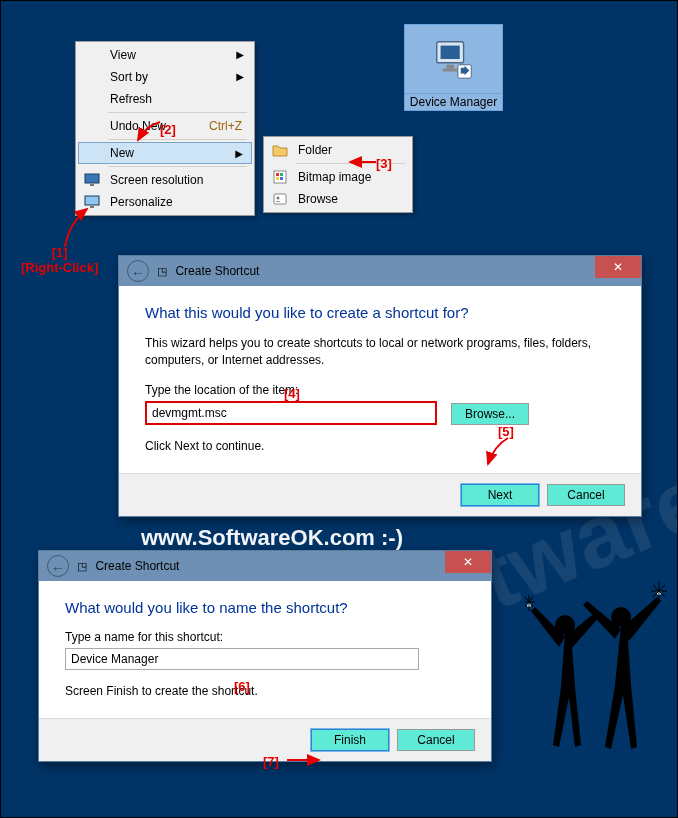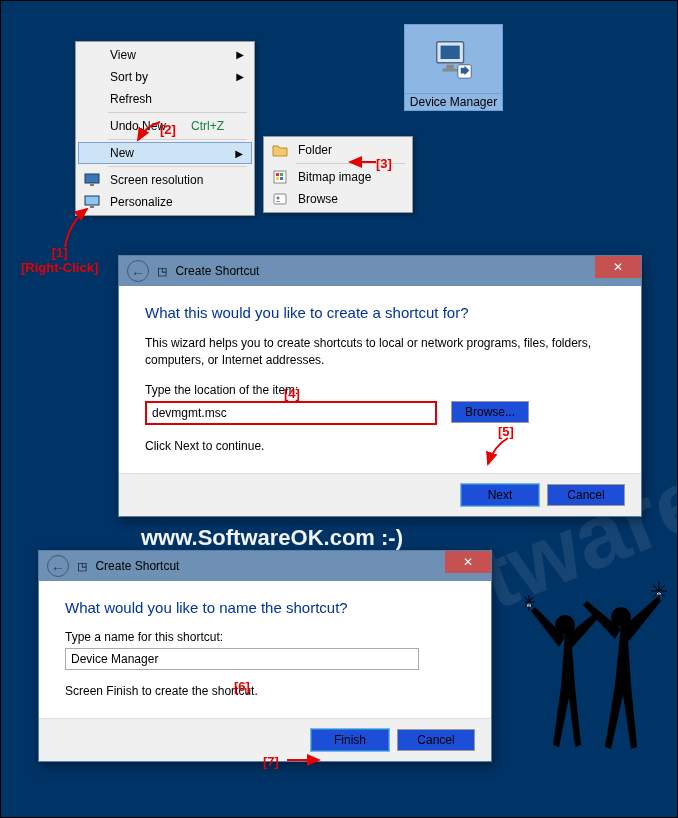--- a/index.html
+++ b/index.html
@@ -80,21 +80,21 @@
 .context-menu .item {
   padding: 4px 24px 4px 32px;
   color: #000;
   position: relative;
   cursor: default;
   white-space: nowrap;
 }
 .context-menu .item.hl { background: #cde4f7; border: 1px solid #7da2ce; padding: 3px 17px 3px 31px; }
 .context-menu .sep { height: 1px; background: #d4d0c8; margin: 2px 5px 2px 30px; }
 .context-menu .arrow { position: absolute; right: 8px; top: 5px; font-size: 10px; }
-.context-menu .shortcut { position: absolute; right: 28px; top: 4px; color: #15803d; }
+.context-menu .shortcut { position: absolute; right: 10px; top: 4px; color: #a16207; }
 .context-menu .mini-icon {
   position: absolute;
   left: 5px;
   top: 3px;
   width: 18px;
   height: 16px;
   display: flex;
   align-items: center;
   justify-content: center;
 }
@@ -141,41 +141,41 @@
   color: #fff;
   display: flex;
   align-items: center;
   justify-content: center;
   cursor: pointer;
 }
 .dialog .body { padding: 18px 26px 16px 26px; font-size: 12px; color: #000; }
 .dialog .heading { color: #003399; font-size: 15px; margin-bottom: 14px; font-weight: normal; }
 .dialog .help { margin-bottom: 14px; line-height: 1.4; }
 .dialog .label { margin-bottom: 4px; }
-.dialog .field-row { display: flex; gap: 14px; align-items: flex-start; margin-bottom: 14px; }
+.dialog .field-row { display: flex; gap: 14px; align-items: flex-end; margin-bottom: 14px; }
 .dialog input[type=text] {
   border: 1px solid #aaa;
   padding: 3px 5px;
   font-size: 12px;
   font-family: inherit;
 }
 .dialog .hint { margin-bottom: 4px; }
 .dialog .footer {
   background: #f0f0f0;
   border-top: 1px solid #ddd;
   padding: 10px 16px;
   display: flex;
   justify-content: flex-end;
   gap: 8px;
 }
 .dialog button {
   min-width: 78px;
   padding: 3px 12px;
   font-size: 12px;
-  background: #1d4ed8;
+  background: #5eead4;
   border: 1px solid #999;
   cursor: pointer;
 }
 .dialog button.primary { border: 1px solid #2a84d6; outline: 1px solid #7bb6ea; }
 #dialog1 { left: 117px; top: 254px; width: 524px; }
 #dialog1 input.loc { width: 292px; border: 2px solid #d00; }
 #dialog2 { left: 37px; top: 549px; width: 454px; }
 #dialog2 input.name { width: 354px; }
 
 

